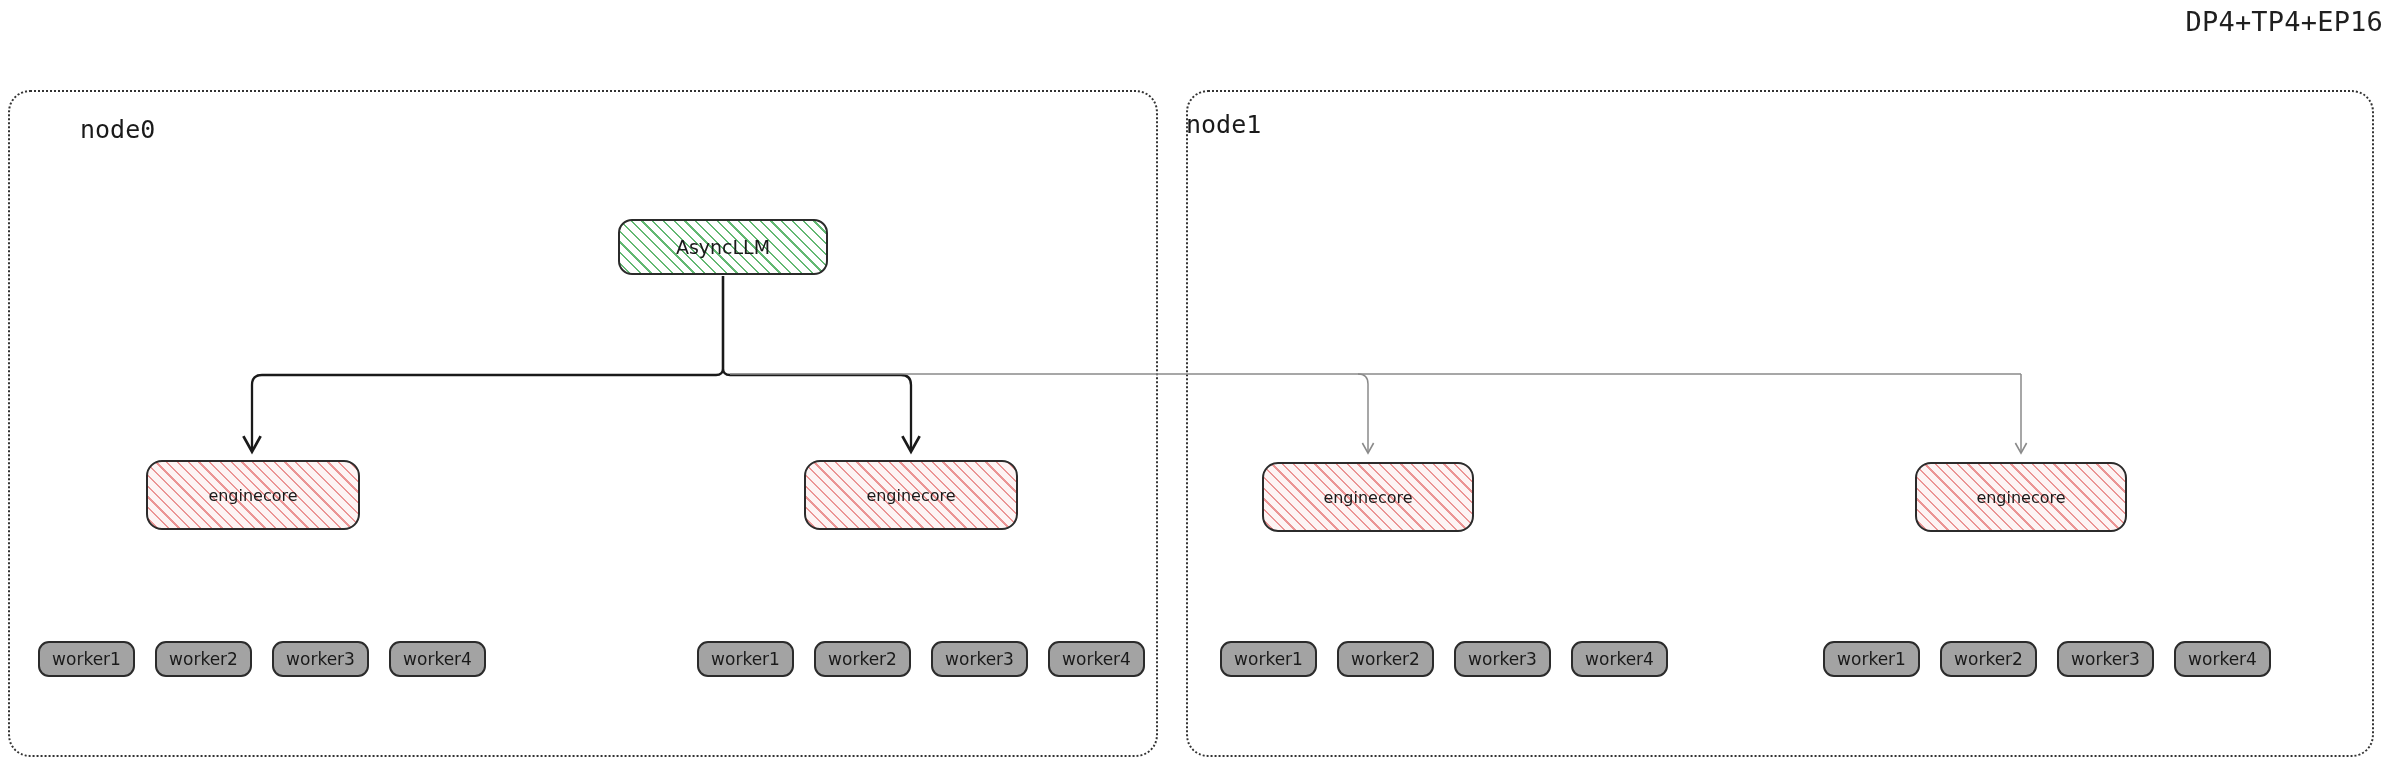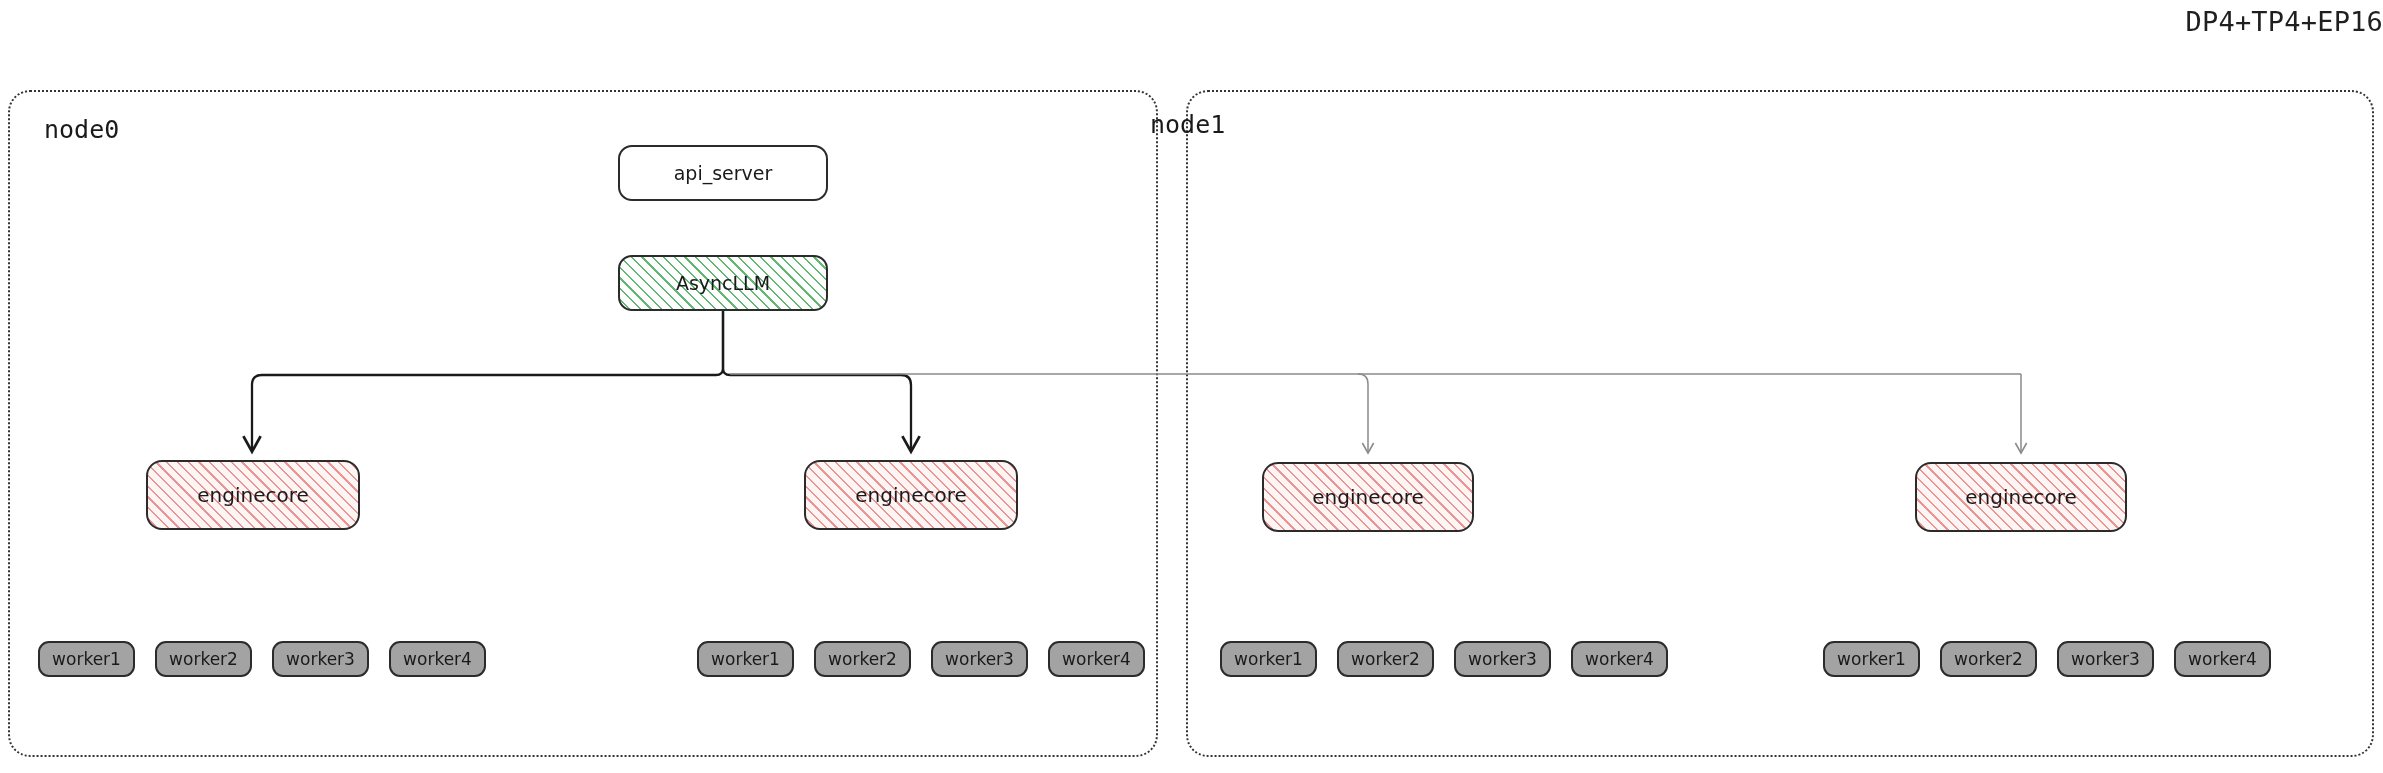--- a/index.html
+++ b/index.html
@@ -34,20 +34,21 @@
     border-radius: 22px;
     background: transparent;
     box-sizing: border-box;
   }
   .node-label {
     position: absolute;
     font-family: "DejaVu Sans Mono", monospace;
     font-size: 25px;
     color: #1a1a1a;
     white-space: nowrap;
+    margin-left: 36px;
   }
   .box {
     position: absolute;
     box-sizing: border-box;
     display: flex;
     align-items: center;
     justify-content: center;
     color: #1a1a1a;
     white-space: nowrap;
   }
@@ -64,26 +65,25 @@
     font-size: 19px;
     z-index: 6;
     background-color: #ffffff;
     background-image: repeating-linear-gradient(
       45deg,
       rgba(46,160,67,0.0) 0px,
       rgba(46,160,67,0.0) 6px,
       rgba(46,160,67,0.75) 6px,
       rgba(46,160,67,0.75) 7.6px
     );
-    margin-top: 36px;
   }
   .box-enginecore {
     border: 2.4px solid #2b2b2b;
     border-radius: 16px;
-    font-size: 20px;
+    font-size: 16px;
     z-index: 5;
     background-color: #fdf4f4;
     background-image: repeating-linear-gradient(
       45deg,
       rgba(224,90,90,0.0) 0px,
       rgba(224,90,90,0.0) 6px,
       rgba(224,90,90,0.62) 6px,
       rgba(224,90,90,0.62) 7.6px
     );
   }
@@ -135,21 +135,20 @@
 
     <path d="M 730 375 L 901 375 Q 911 375 911 385 L 911 450" fill="none" stroke="#1a1a1a" stroke-width="2.3" marker-end="url(#arrow-dark)"></path>
 
     <path d="M 730 374 L 2021 374" fill="none" stroke="#8a8a8a" stroke-width="1.5"></path>
 
     <path d="M 1358 374 Q 1368 374 1368 384 L 1368 452" fill="none" stroke="#8a8a8a" stroke-width="1.5" marker-end="url(#arrow-light)"></path>
 
     <path d="M 2021 374 Q 2021 374 2021 384 L 2021 452" fill="none" stroke="#8a8a8a" stroke-width="1.5" marker-end="url(#arrow-light)"></path>
   </svg>
 
-  <div class="box box-api" style="left:618px; top:145px; width:210px; height:56px;">api_server</div>
   <div class="box box-asyncllm" style="left:618px; top:219px; width:210px; height:56px;">AsyncLLM</div>
 
   <div class="box box-enginecore" style="left:146px; top:460px; width:214px; height:70px;">enginecore</div>
   <div class="box box-enginecore" style="left:804px; top:460px; width:214px; height:70px;">enginecore</div>
 
   <div class="box box-enginecore" style="left:1262px; top:462px; width:212px; height:70px;">enginecore</div>
   <div class="box box-enginecore" style="left:1915px; top:462px; width:212px; height:70px;">enginecore</div>
 
   <div class="box box-worker" style="left:38px; top:641px; width:97px;">worker1</div>
   <div class="box box-worker" style="left:155px; top:641px; width:97px;">worker2</div>

